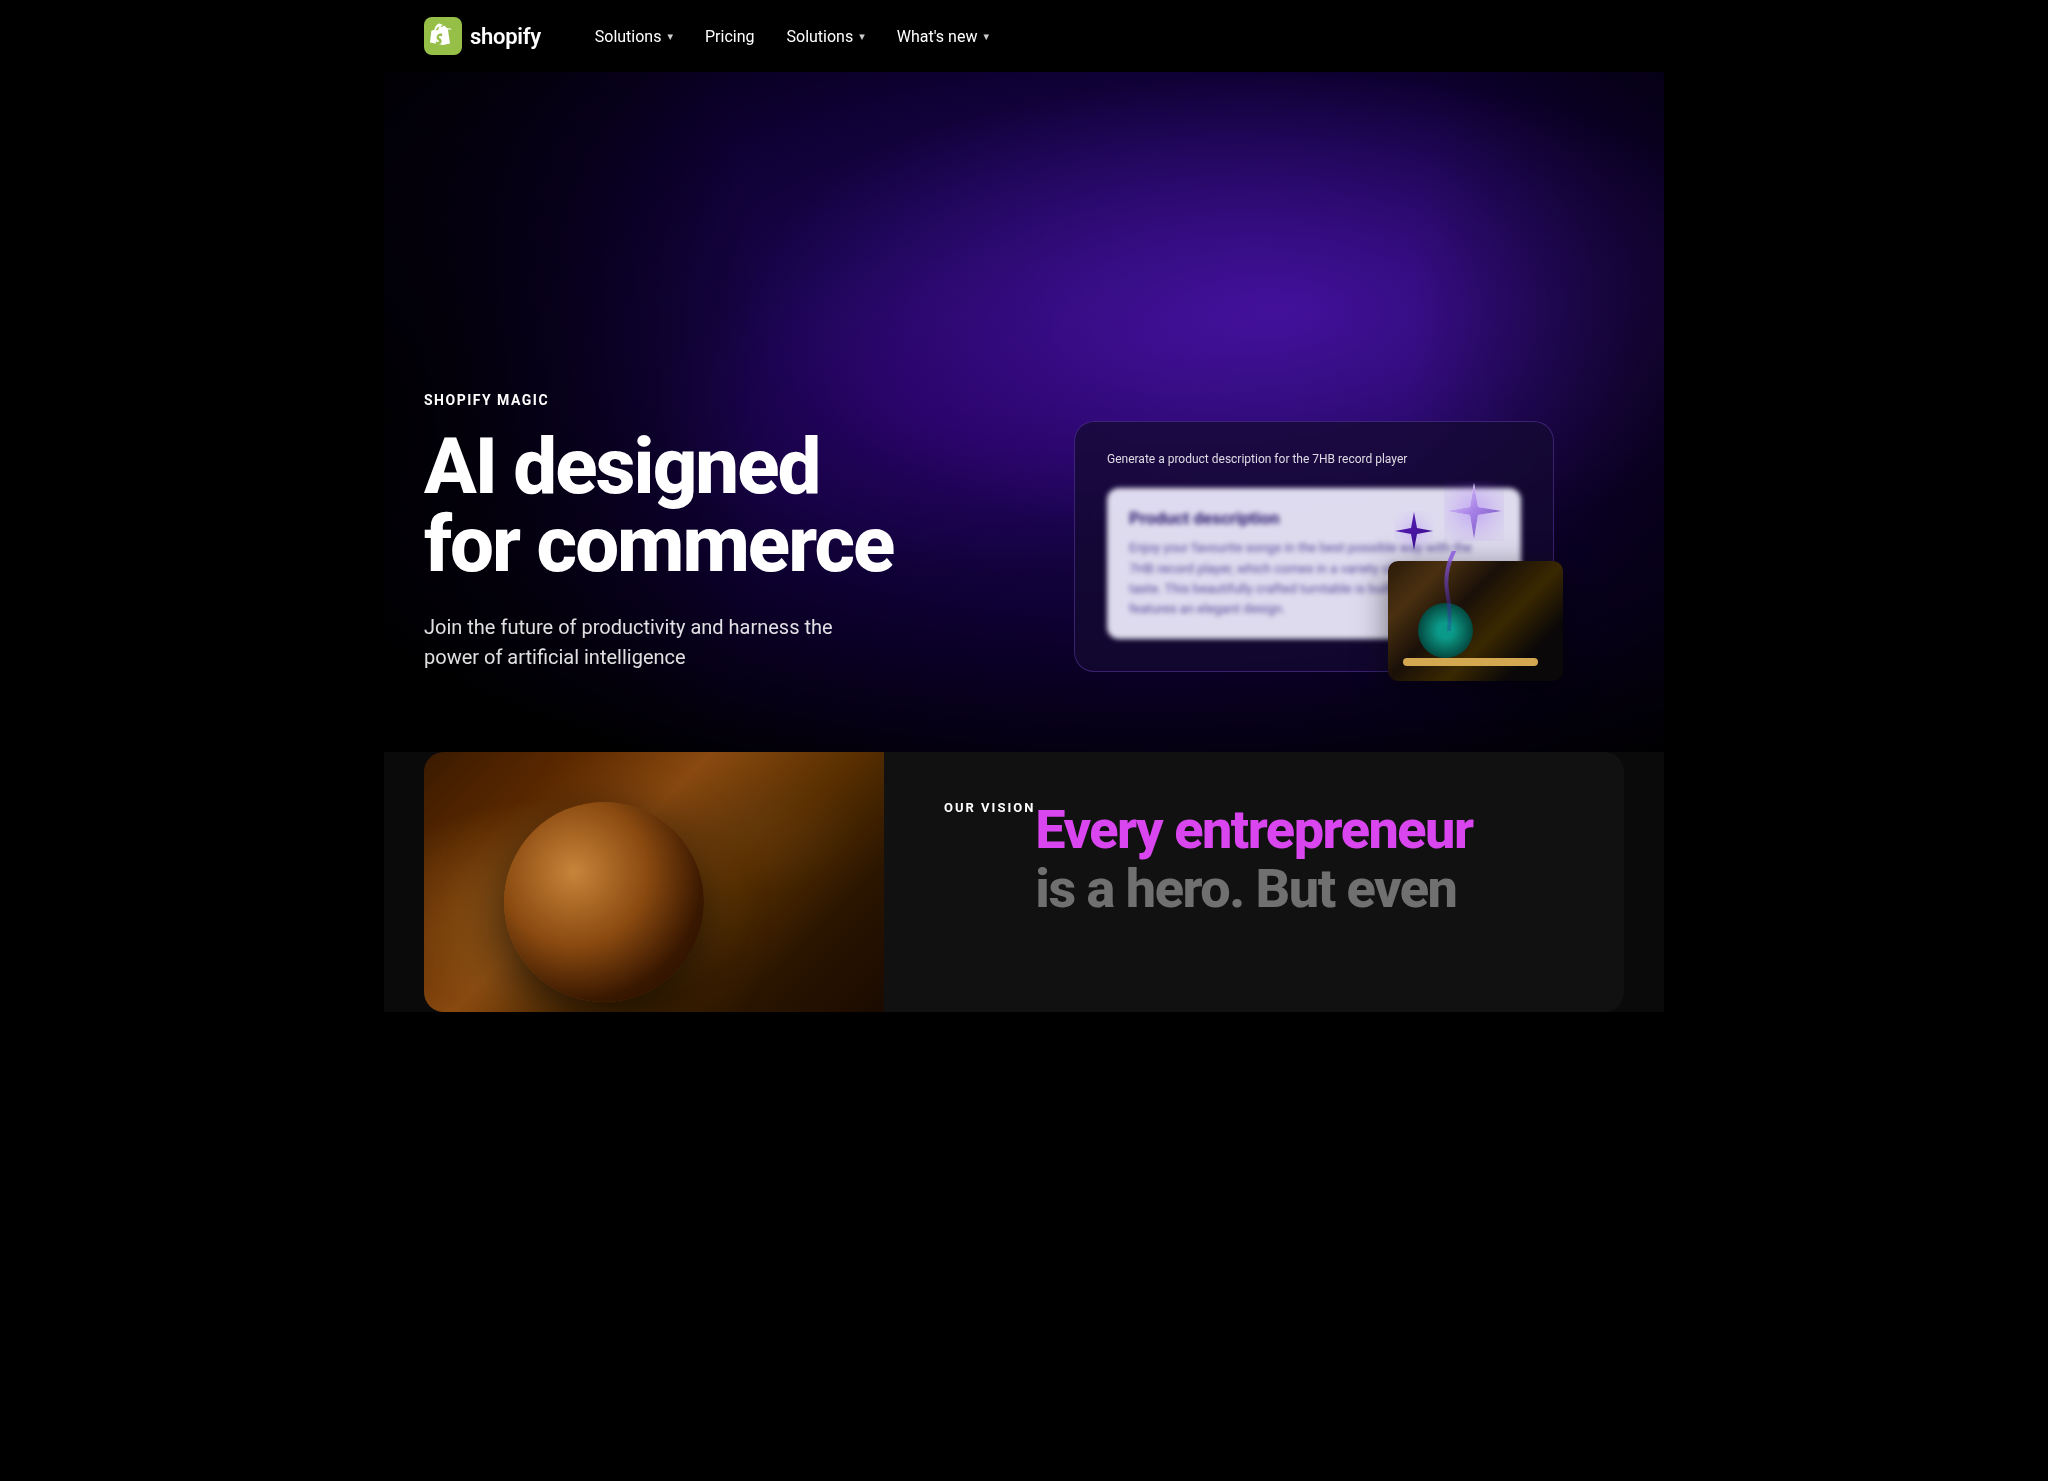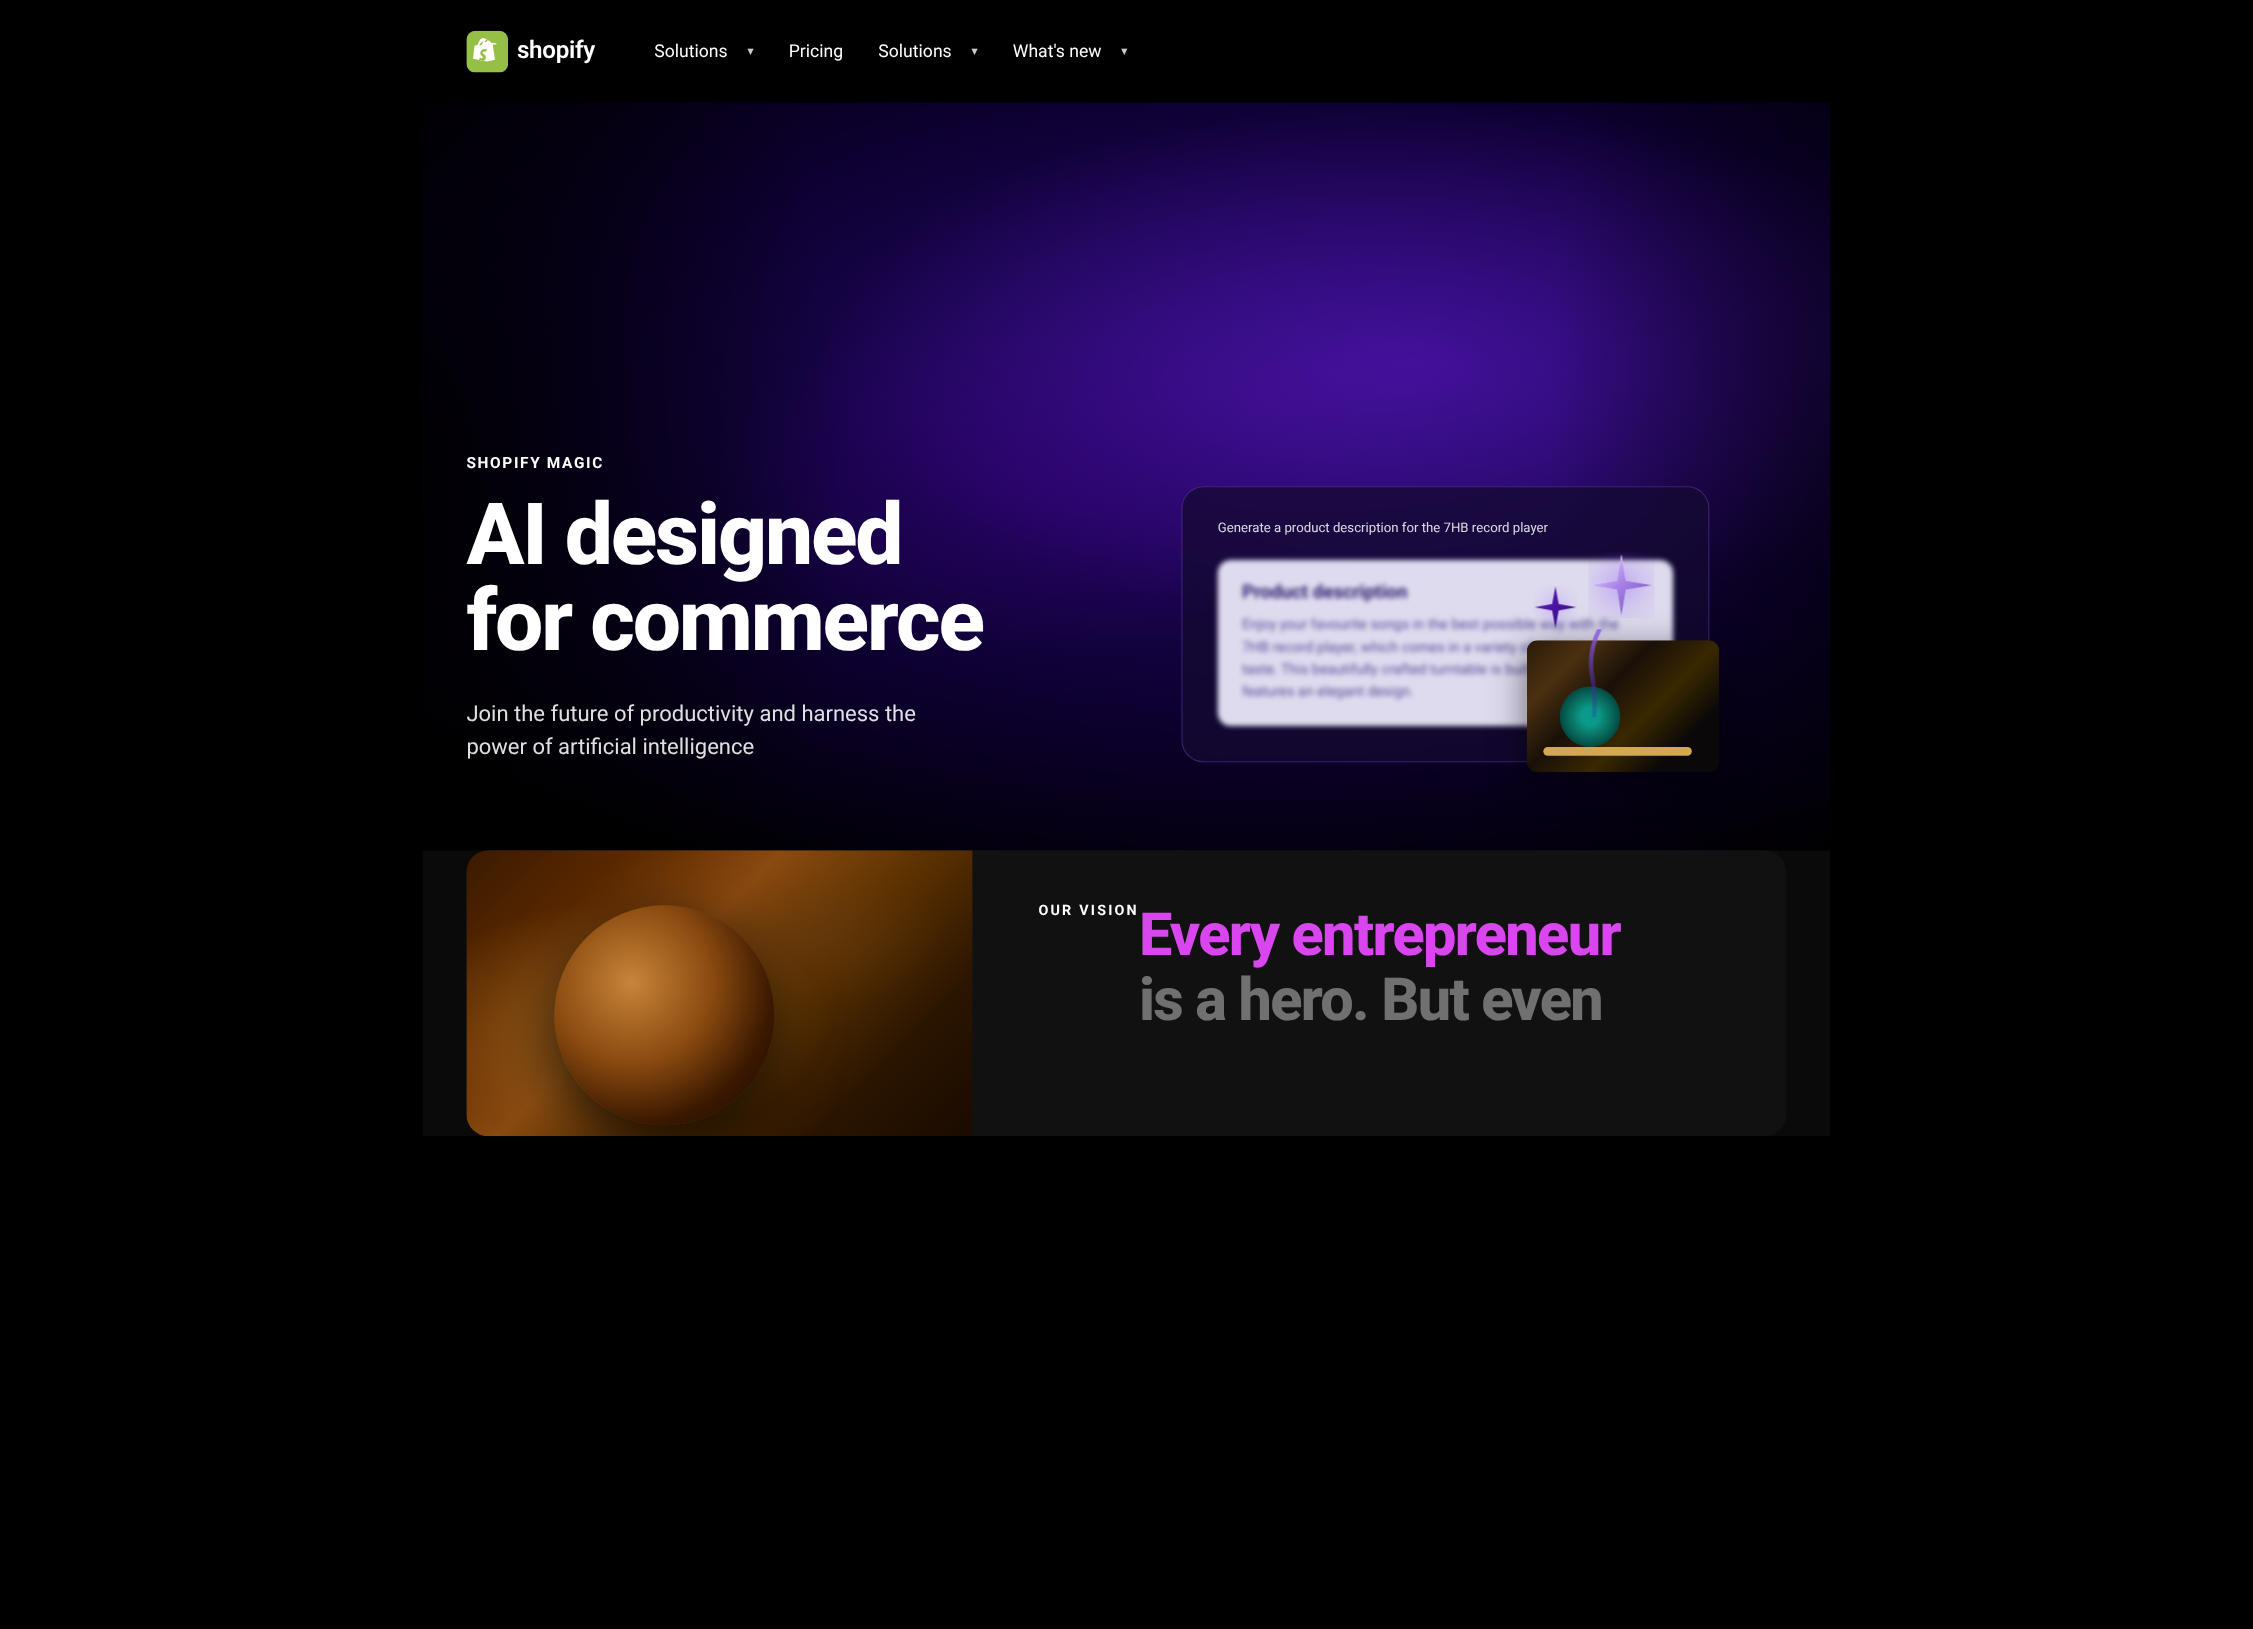--- a/index.html
+++ b/index.html
@@ -11,21 +11,21 @@
       overflow-x: hidden;
       width: 1280px;
       margin: 0 auto;
     }
 
     
     nav {
       display: flex;
       align-items: center;
       padding: 0 40px;
-      height: 93px;
+      height: 72px;
       background: rgba(0,0,0,0.85);
       position: relative;
       z-index: 10;
     }
 
     .logo-area {
       display: flex;
       align-items: center;
       gap: 8px;
       margin-right: 40px;
@@ -53,21 +53,21 @@
     }
 
     .nav-links li a {
       color: #fff;
       text-decoration: none;
       font-size: 16px;
       padding: 8px 14px;
       border-radius: 6px;
       display: flex;
       align-items: center;
-      gap: 18px;
+      gap: 6px;
       transition: background 0.2s;
     }
 
     .chevron {
       font-size: 11px;
       opacity: 0.8;
     }
 
     
     .hero {

